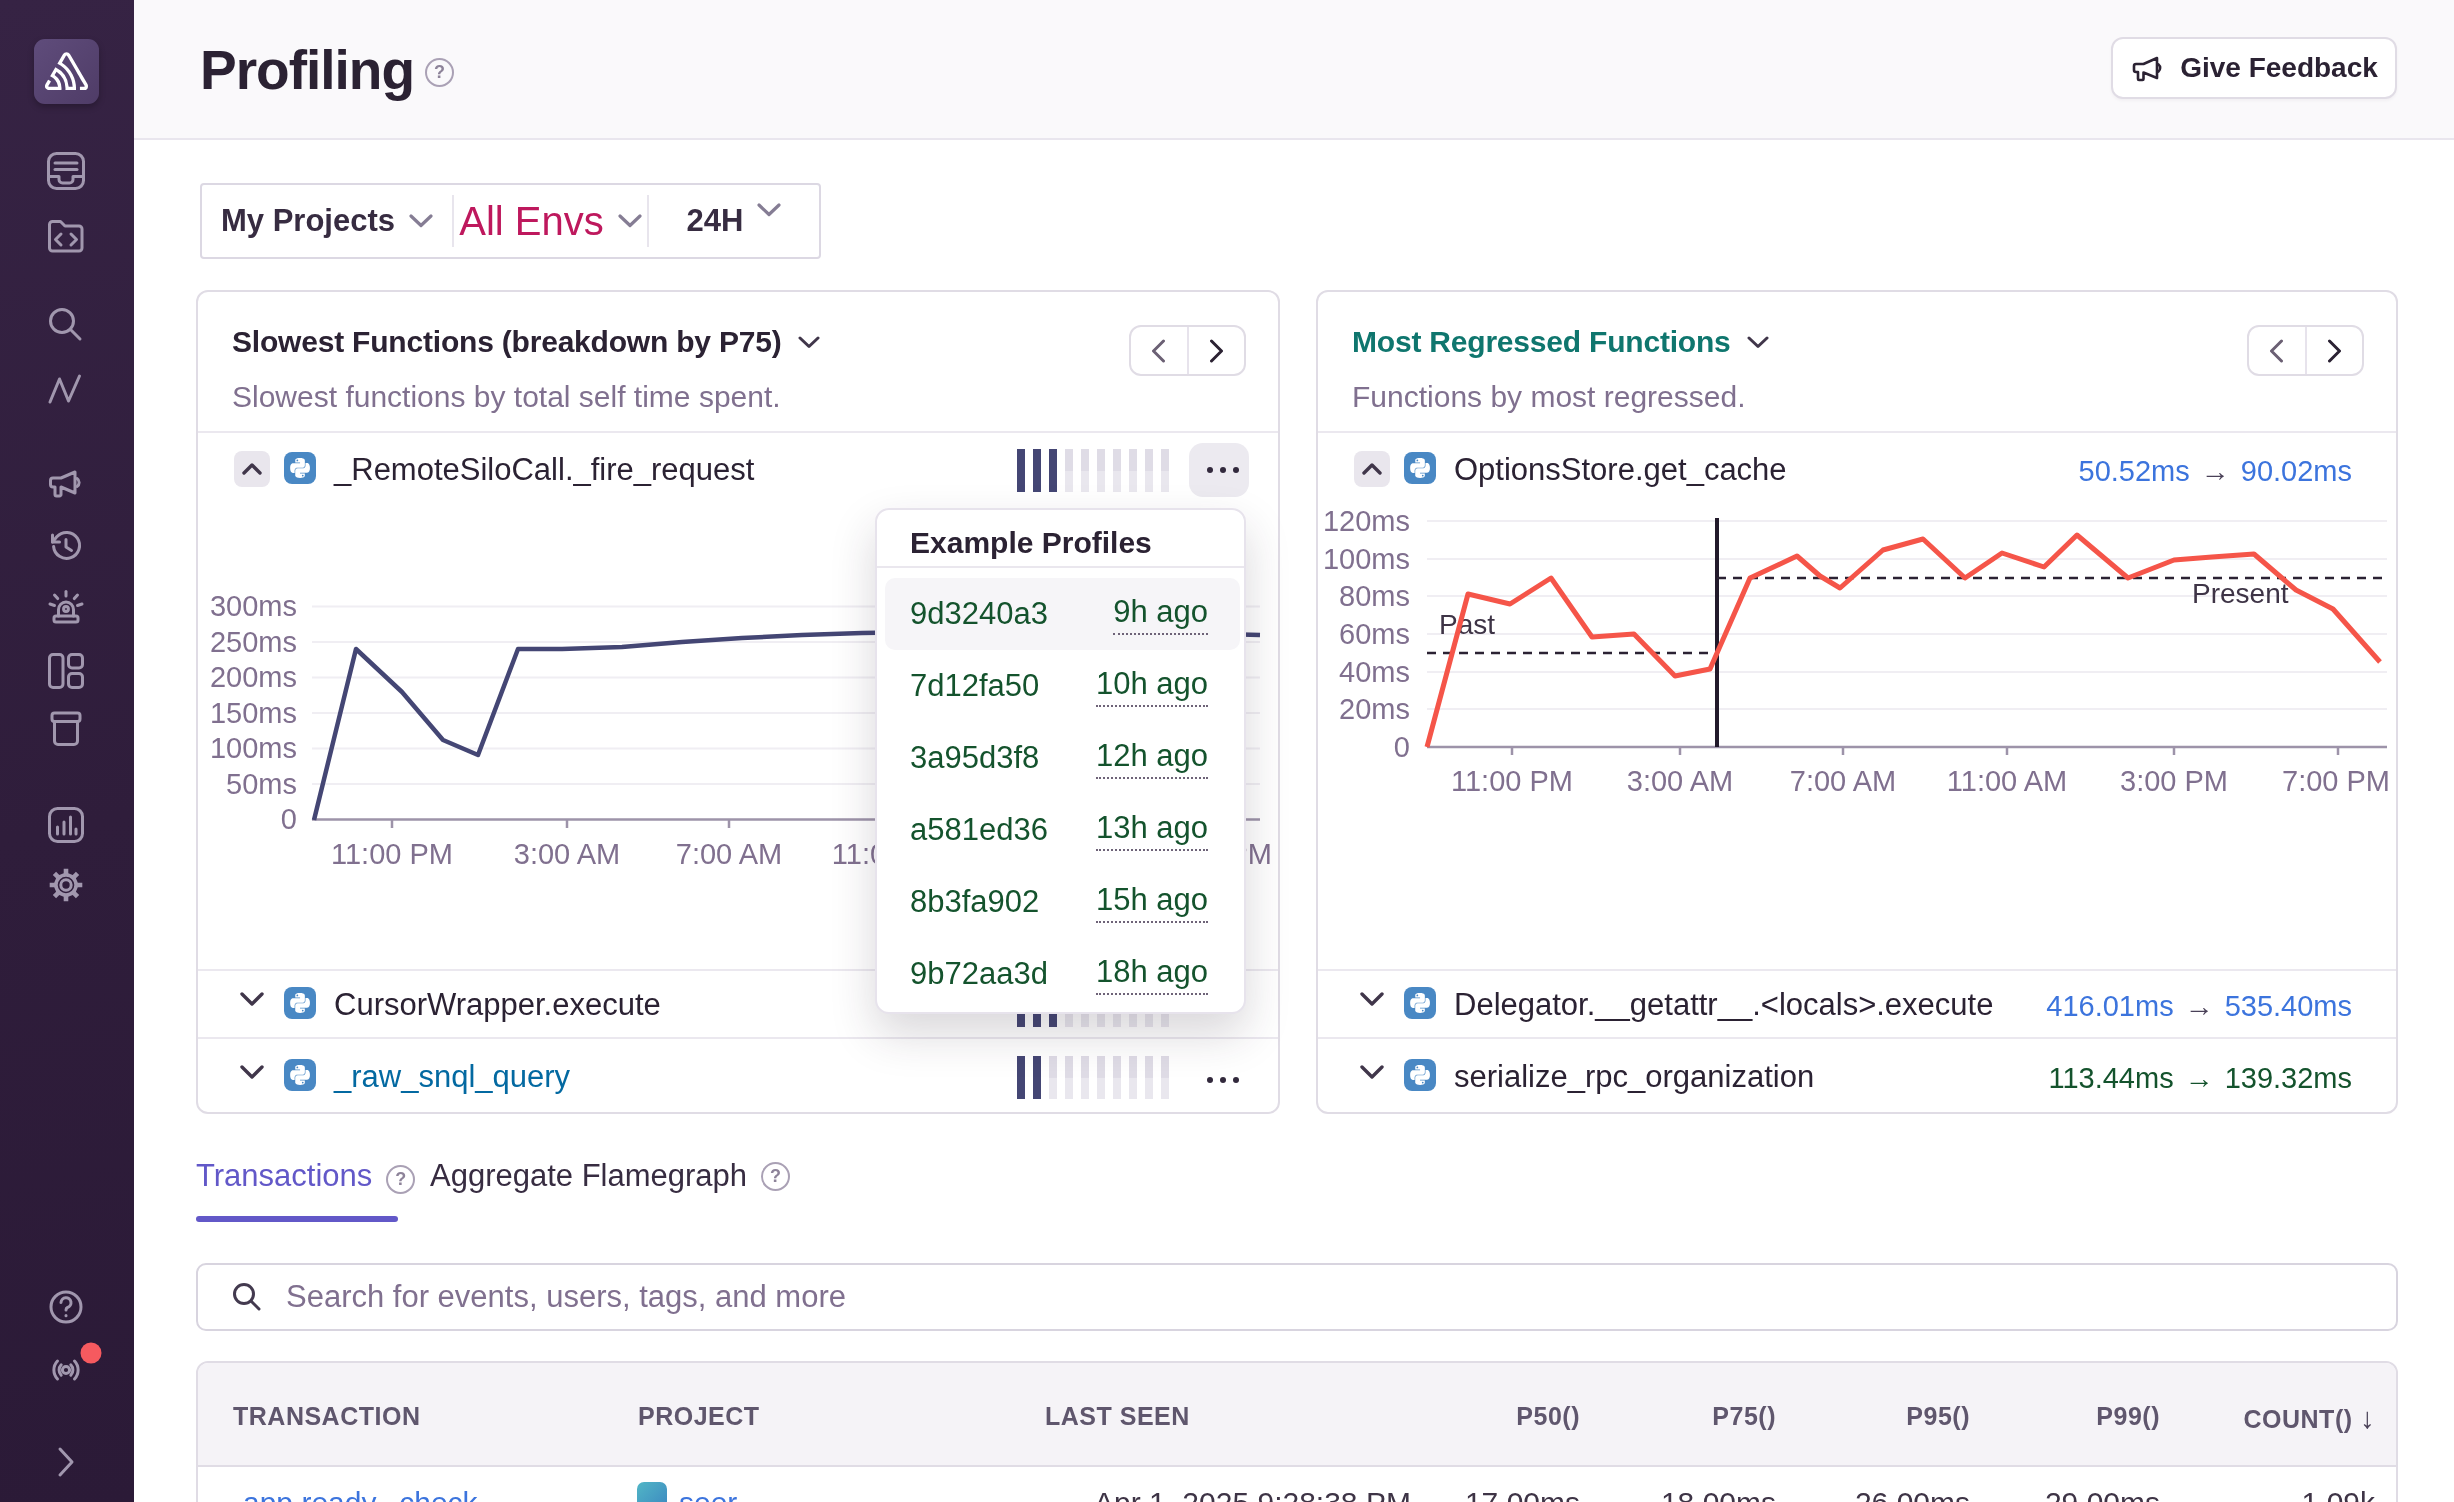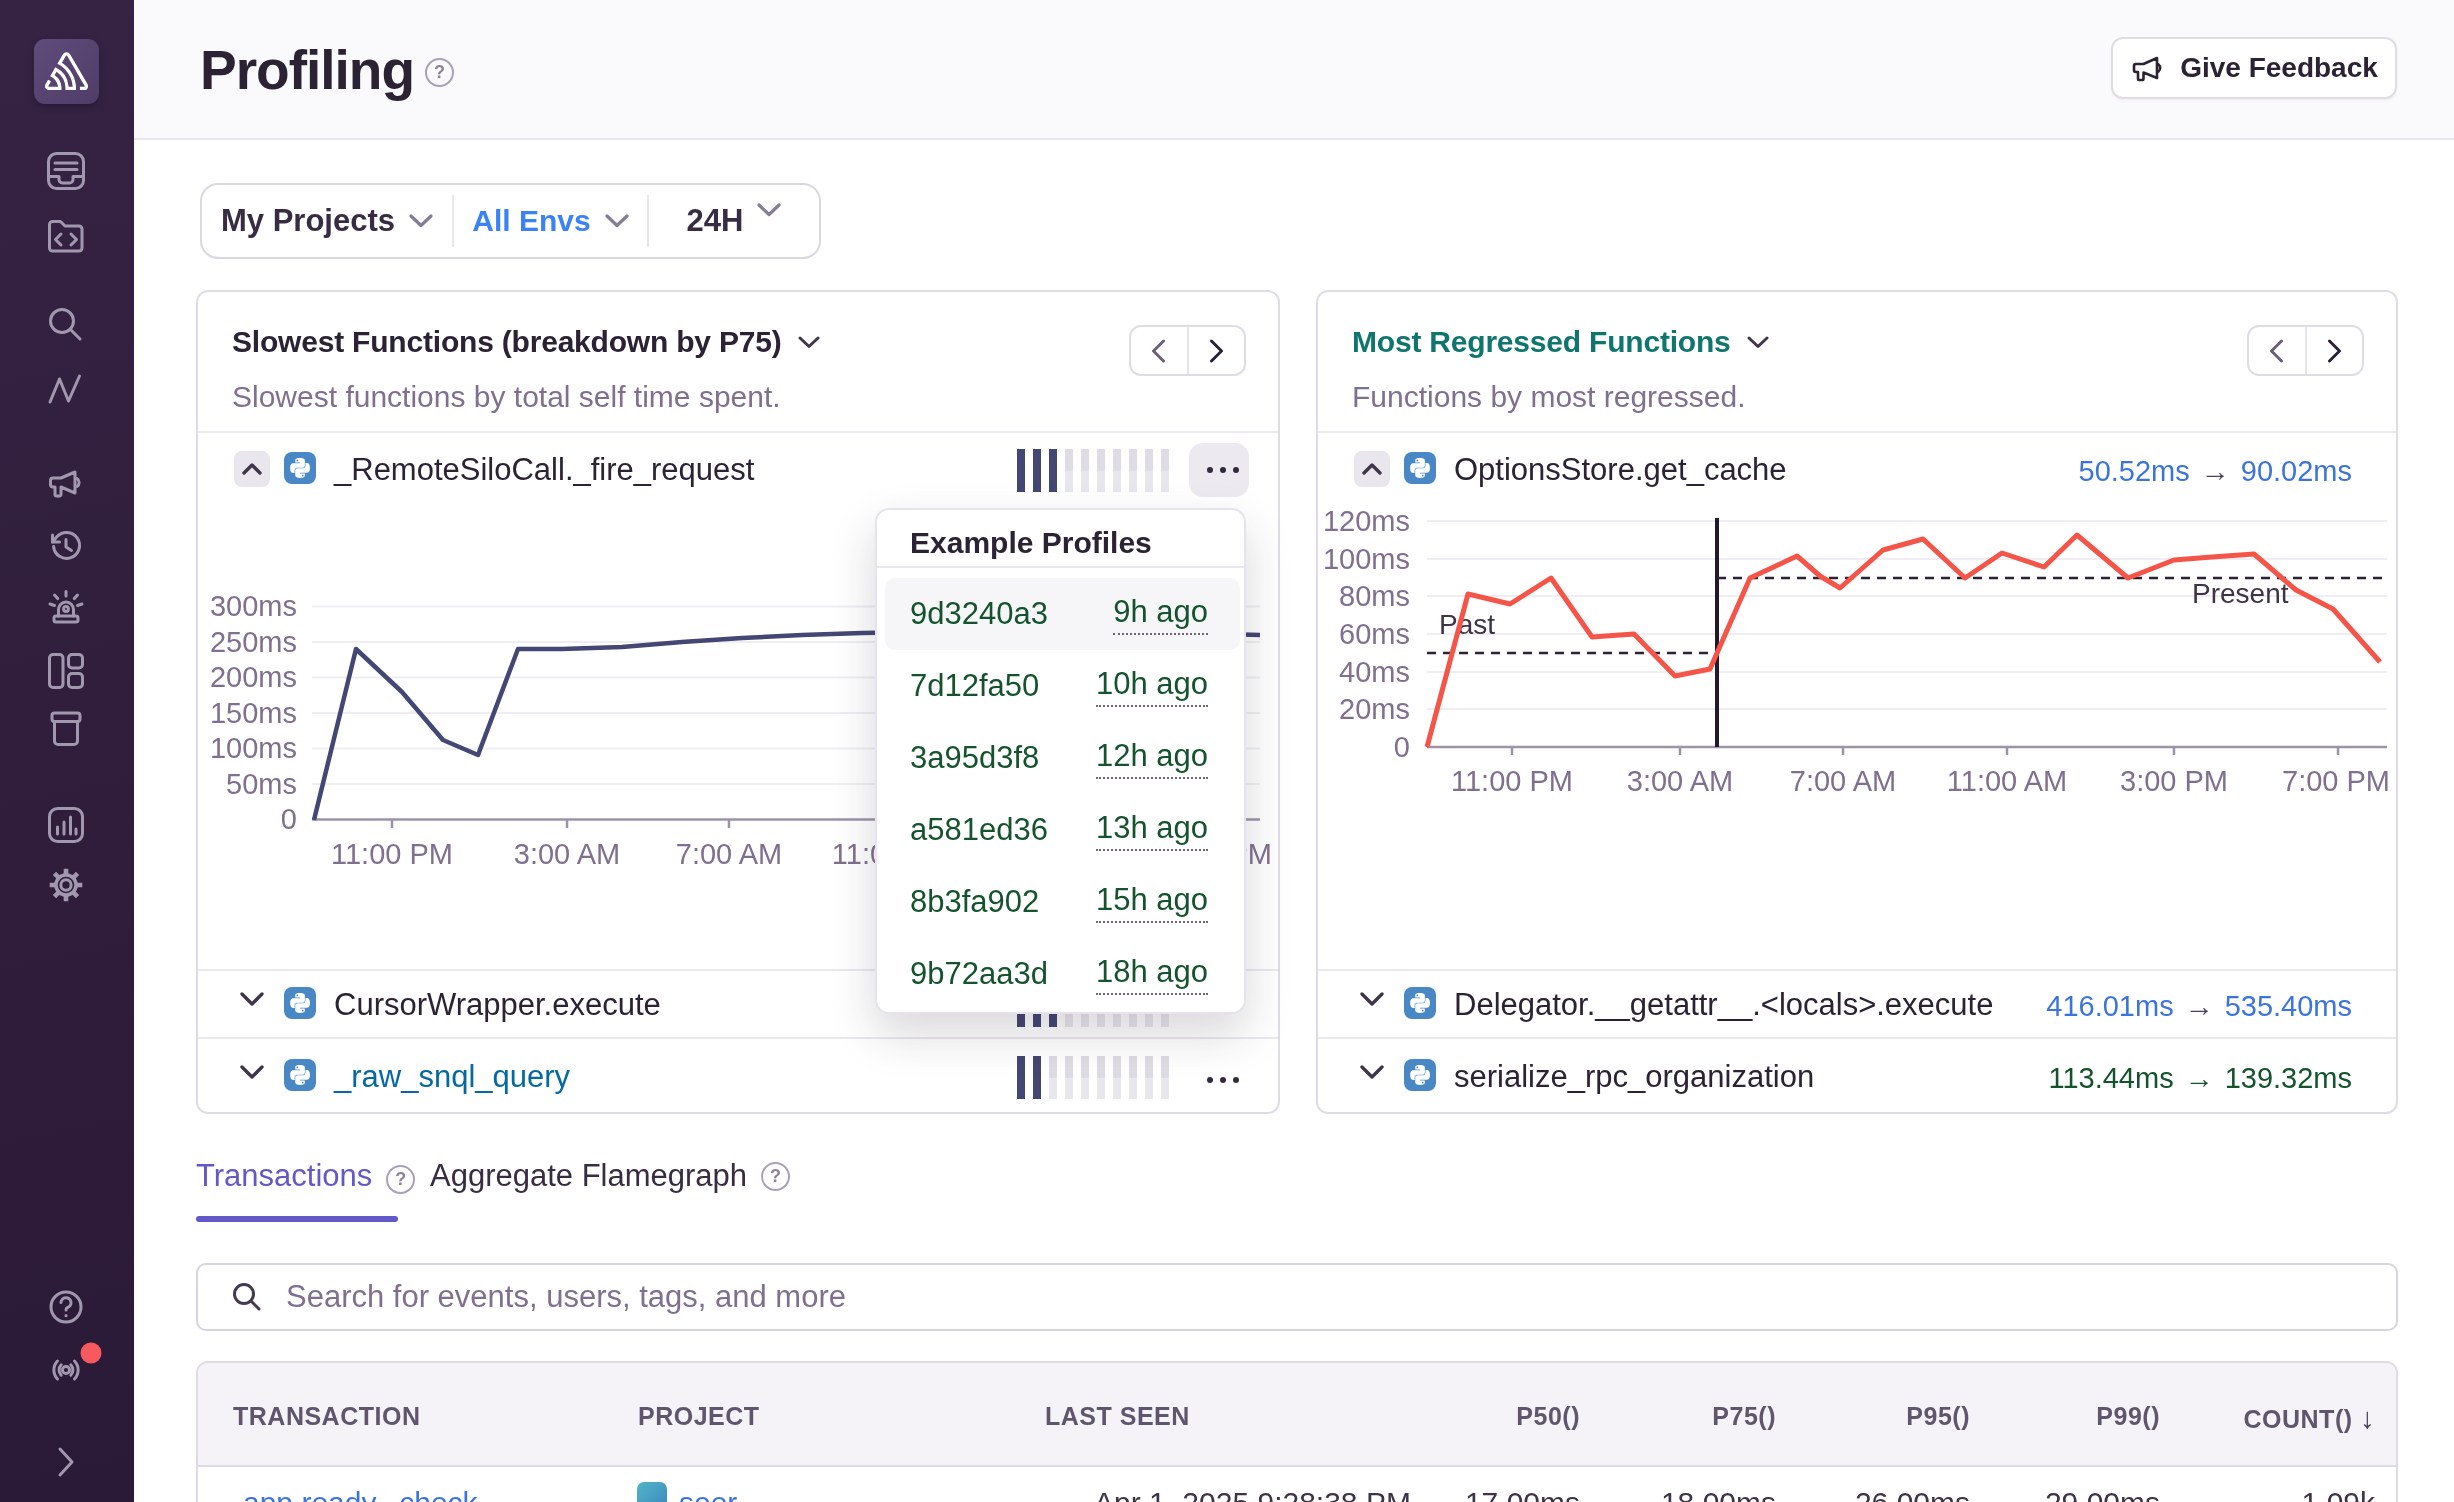--- a/index.html
+++ b/index.html
@@ -37,30 +37,30 @@
 <div class="abs" style="left:200px;top:38px;font-size:55px;font-weight:700;letter-spacing:-1px;color:#2b2233">Profiling</div>
 <div class="abs" style="left:425px;top:58px"><span class="hlp">?</span></div>
 <div class="abs" style="left:2111px;top:37px;width:286px;height:62px;background:#fff;border:2px solid #e0dce5;border-radius:12px;box-shadow:0 2px 3px rgba(43,34,51,.04);display:flex;align-items:center;justify-content:center;gap:16px">
   <svg width="34" height="34" viewBox="0 0 34 34" style="stroke:#2b2233;stroke-width:2.6;fill:none;stroke-linejoin:round;stroke-linecap:round">
     <path d="M8,13 H6 a2,2 0 0 0 -2,2 v4 a2,2 0 0 0 2,2 h2 v7 a1,1 0 0 0 1,1 h3.5 a1,1 0 0 0 1,-1 V21.5 L27,27 V7 L13.5,13 H8 Z"></path>
     <path d="M28.5,13.5 a4.6,4.6 0 0 1 0,7"></path>
   </svg>
   <span style="font-size:28px;font-weight:700;color:#2b2233">Give Feedback</span>
 </div>
 
-<div class="abs" style="left:200px;top:183px;width:621px;height:76px;background:#fff;border:2px solid #dcd8e3;border-radius:18px;display:flex;align-items:center">
+<div class="abs" style="left:200px;top:183px;width:621px;height:76px;background:#fff;border:2px solid #dcd8e3;border-radius:4px;display:flex;align-items:center">
   <div style="width:250px;display:flex;align-items:center;justify-content:center;gap:14px">
         <span style="font-size:31px;font-weight:700;color:#372c41">My Projects</span>
         <svg width="24" height="14" viewBox="0 0 24 14" style="stroke:#857d94;stroke-width:3.2;fill:none;stroke-linecap:round;stroke-linejoin:round">
           <path d="M2,2 L12,11.5 L22,2"></path>
         </svg>
       </div>
   <div style="width:2px;height:52px;background:#e8e5ed"></div>
   <div style="width:193px;display:flex;align-items:center;justify-content:center;gap:14px">
-        <span style="font-size:30px;font-weight:700;color:#3b82f6">All Envs</span>
+        <span style="font-size:40px;font-weight:400;color:#be185d">All Envs</span>
         <svg width="24" height="14" viewBox="0 0 24 14" style="stroke:#857d94;stroke-width:3.2;fill:none;stroke-linecap:round;stroke-linejoin:round">
           <path d="M2,2 L12,11.5 L22,2"></path>
         </svg>
       </div>
   <div style="width:2px;height:52px;background:#e8e5ed"></div>
   <div style="flex:1;display:flex;align-items:flex-start;justify-content:center;gap:14px">
         <span style="font-size:31px;font-weight:700;color:#372c41">24H</span>
         <svg width="24" height="14" viewBox="0 0 24 14" style="stroke:#857d94;stroke-width:3.2;fill:none;stroke-linecap:round;stroke-linejoin:round">
           <path d="M2,2 L12,11.5 L22,2"></path>
         </svg>

